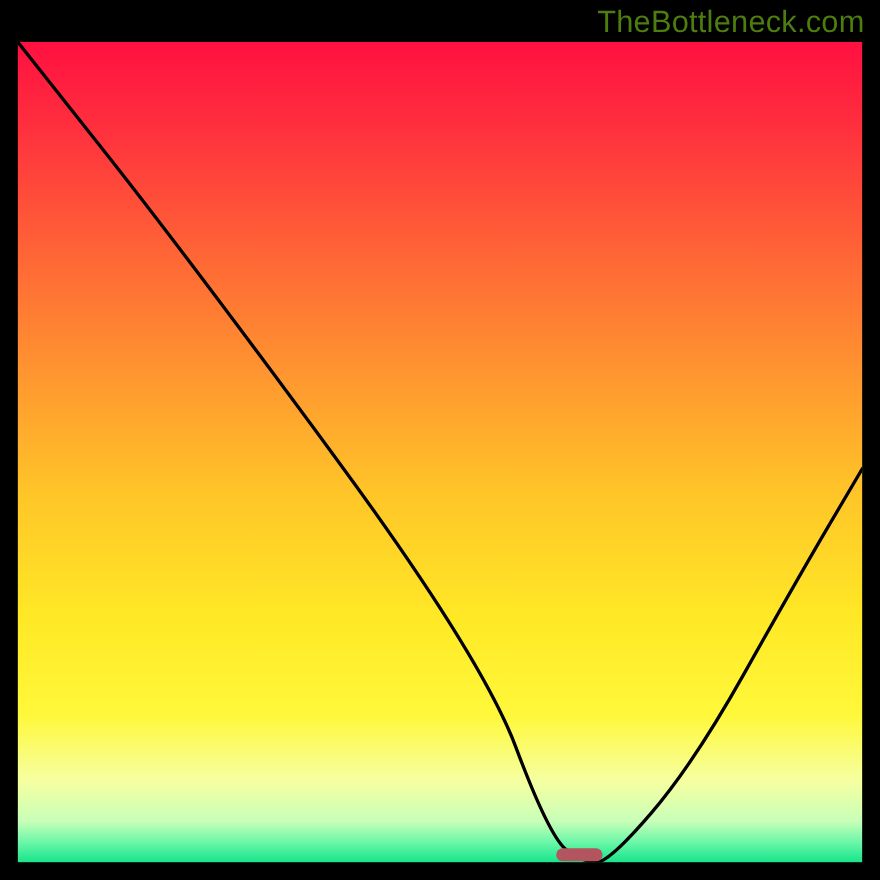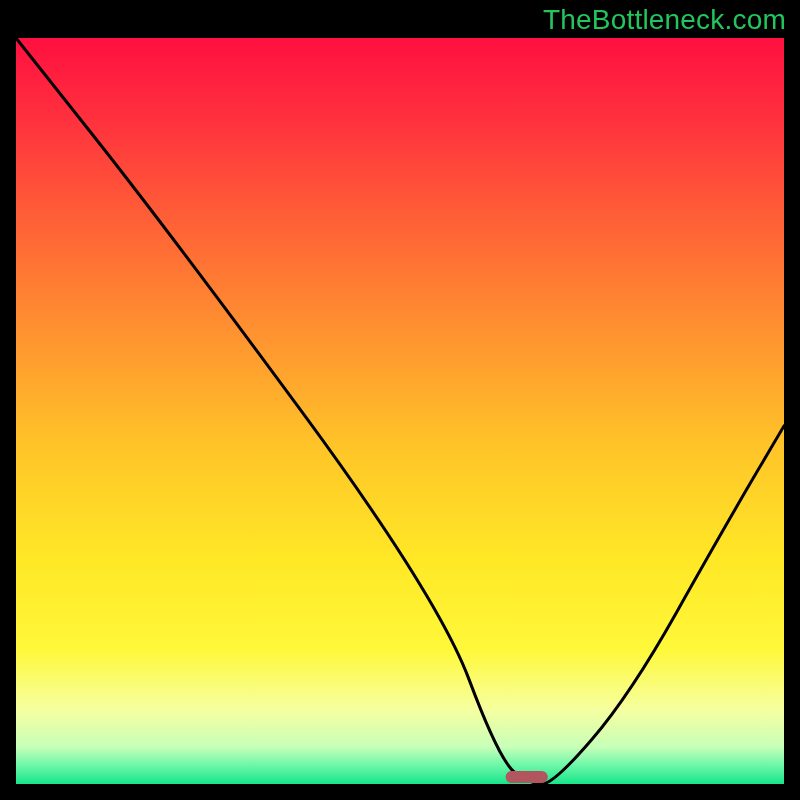--- a/index.html
+++ b/index.html
@@ -16,21 +16,21 @@
     height: 800px;
     background: #000;
   }
   .watermark {
     position: absolute;
     top: 4px;
     right: 14px;
     font-family: Arial, Helvetica, sans-serif;
     font-size: 28px;
     font-weight: 400;
-    color: #22c55e;
+    color: #4d7c0f;
     letter-spacing: 0.2px;
     user-select: none;
   }
   .plot {
     position: absolute;
     left: 16px;
     top: 38px;
     width: 768px;
     height: 746px;
   }

